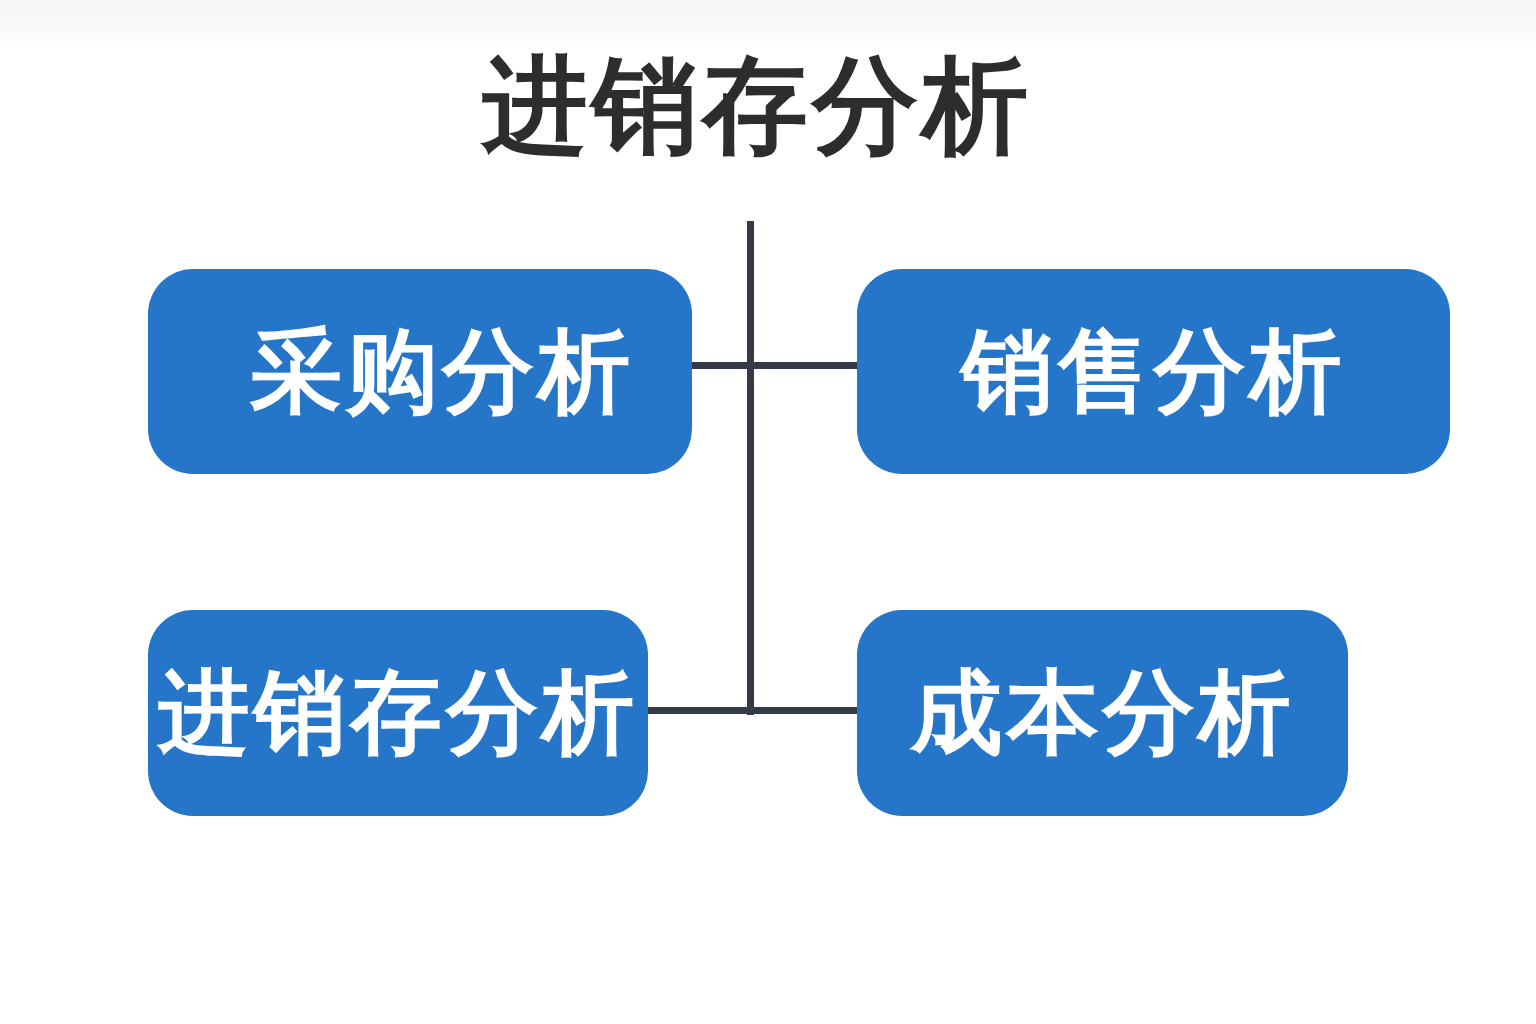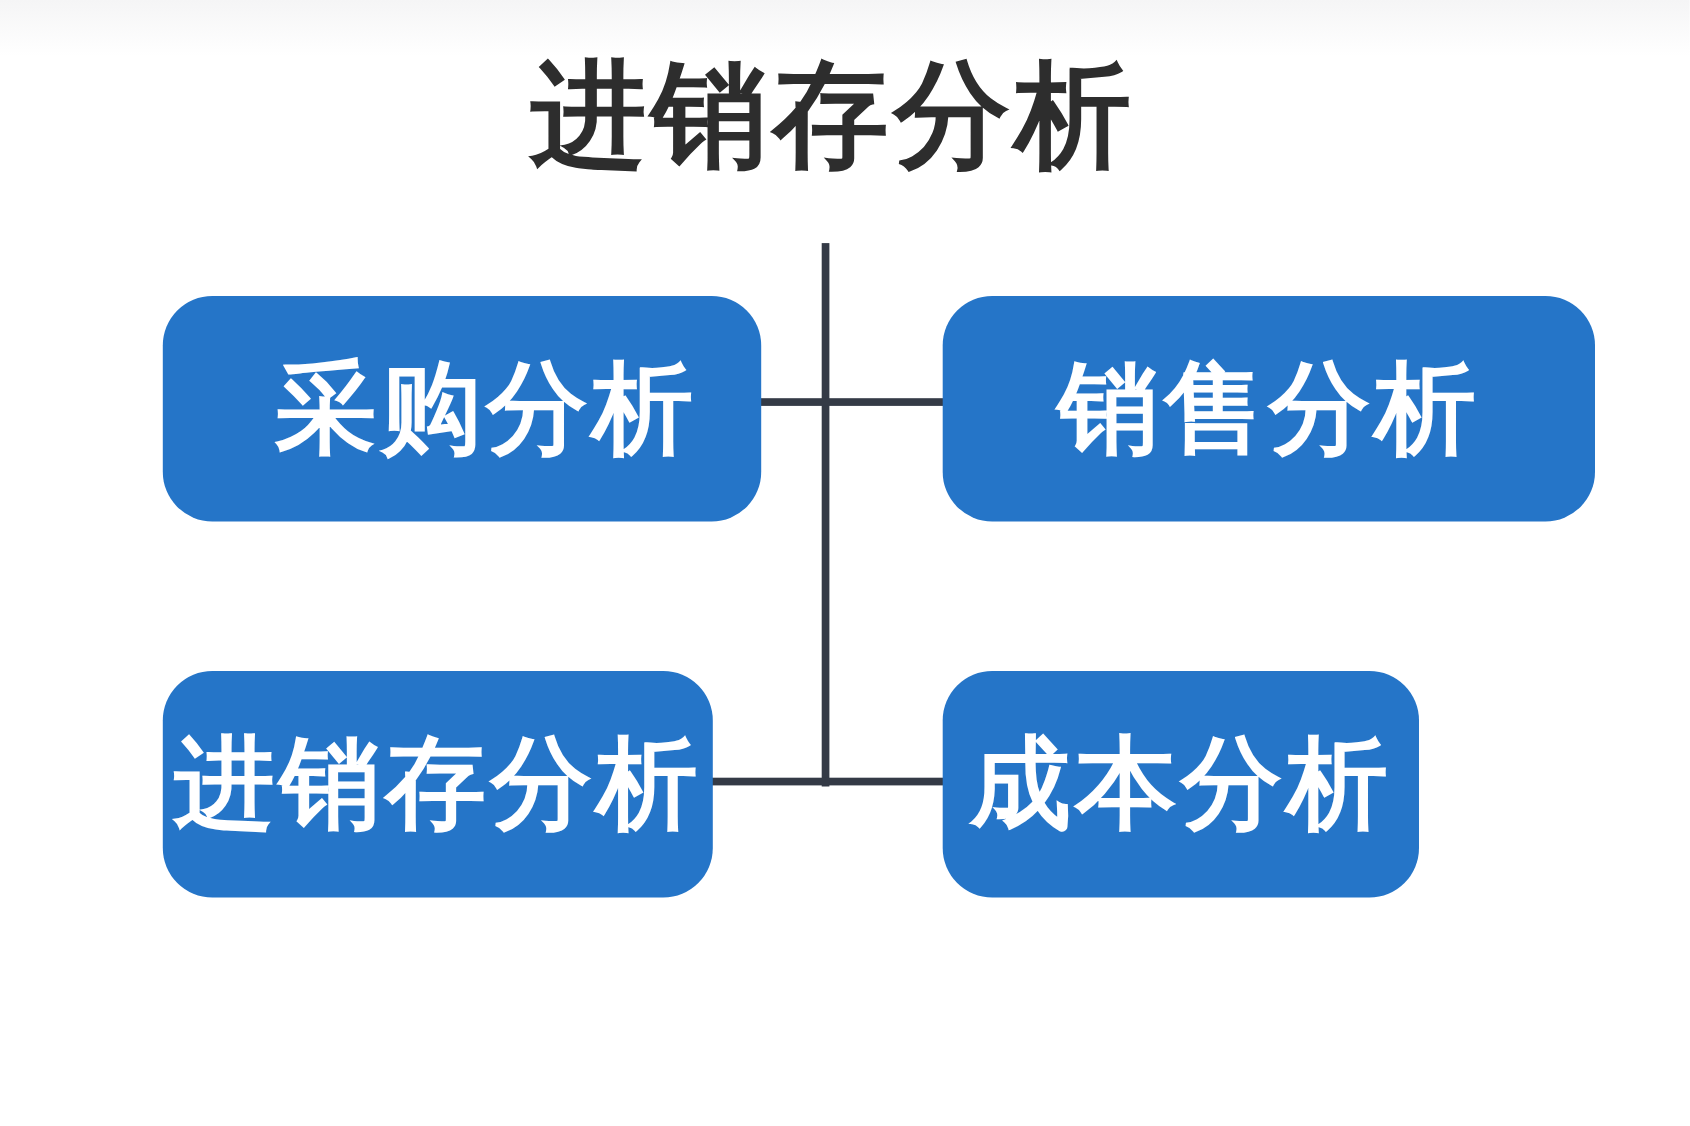--- a/index.html
+++ b/index.html
@@ -58,21 +58,21 @@
     justify-content: center;
     color: #ffffff;
     font-size: 92px;
     font-weight: 900;
     letter-spacing: 4px;
     white-space: nowrap;
   }
   .node.purchase  { left: 148px; top: 269px; width: 500px; height: 205px; padding-left: 44px; }
   .node.sales     { left: 857px; top: 269px; width: 593px; height: 205px; }
   .node.inventory { left: 148px; top: 610px; width: 500px; height: 206px; }
-  .node.cost      { left: 857px; top: 610px; width: 433px; height: 206px; }
+  .node.cost      { left: 857px; top: 610px; width: 491px; height: 206px; }
 </style>
 </head>
 <body>
 
 <div class="canvas">
 
   <div class="diagram-title">进销存分析</div>
 
   <div class="connector v"></div>
   <div class="connector h1"></div>

